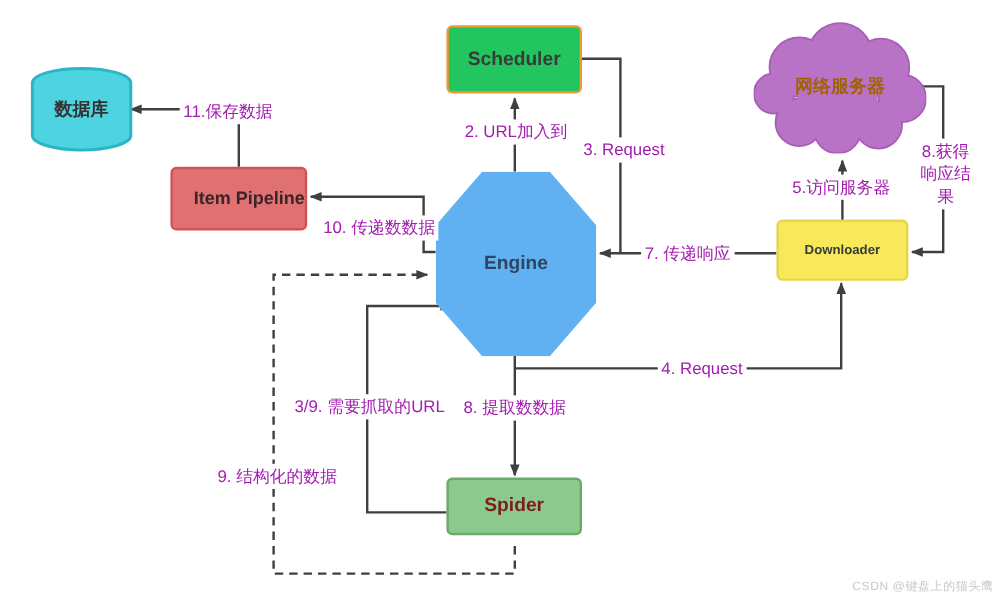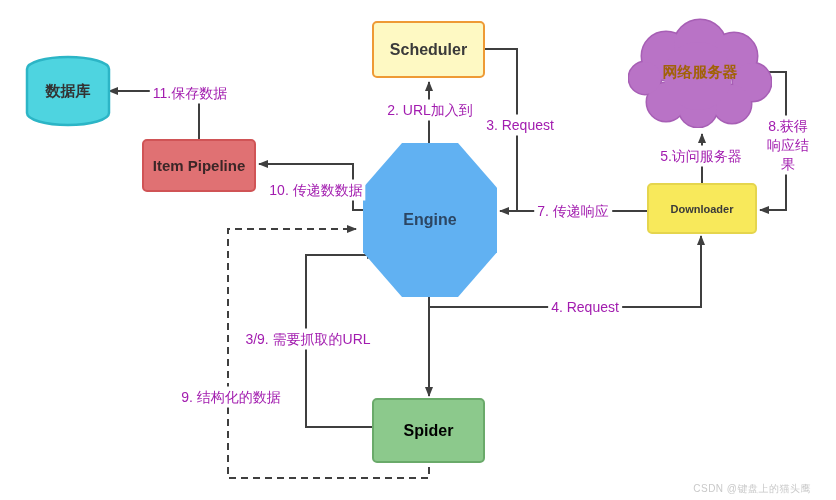--- a/index.html
+++ b/index.html
@@ -5,41 +5,41 @@
   html,body{margin:0;padding:0;background:#fff;}
   .stage{
     position:relative;width:836px;height:500px;background:#ffffff;overflow:hidden;
     font-family:"Liberation Sans","DejaVu Sans",sans-serif;
   }
   .stage svg.connectors{position:absolute;left:0;top:0;z-index:1;}
   .node{
     position:absolute;z-index:2;display:flex;align-items:center;justify-content:center;
     font-weight:bold;font-size:16px;color:#3a3a3a;box-sizing:border-box;border-radius:5px;
   }
-  .node-scheduler{left:372px;top:21px;width:113px;height:57px;background:#fef9c3;border:2px solid #ee9a35;}
-  .node-itempipeline{left:142px;top:139px;width:114px;height:53px;background:#e07173;border:2px solid #d05456;font-size:15px;color:#3b2627;}
+  .node-scheduler{left:372px;top:21px;width:113px;height:57px;background:#22c55e;border:2px solid #ee9a35;}
+  .node-itempipeline{left:142px;top:139px;width:114px;height:53px;background:#e07173;border:2px solid #d05456;font-size:15px;color:#3b2627;justify-content:flex-end;}
   .node-downloader{left:647px;top:183px;width:110px;height:51px;background:#f8e95b;border:2px solid #e5d54d;font-size:11px;}
-  .node-spider{left:372px;top:398px;width:113px;height:65px;background:#8cc98c;border:2px solid #6aaa6a;color:#000000;}
+  .node-spider{left:372px;top:398px;width:113px;height:48px;background:#8cc98c;border:2px solid #6aaa6a;color:#7f1d1d;}
   .node-engine{
     left:363px;top:143px;width:134px;height:154px;background:#61b1f2;border:none;border-radius:0;
     clip-path:polygon(29.1% 0,70.9% 0,100% 29.1%,100% 70.9%,70.9% 100%,29.1% 100%,0 70.9%,0 29.1%);
     color:#2c4663;
   }
   .node-database{left:25px;top:55px;width:86px;height:72px;background:transparent;border:none;}
   .node-database .shape{position:absolute;left:0;top:0;}
   .node-database .lbl{position:relative;z-index:1;font-size:15px;color:#333;}
   .node-cloud{left:628px;top:16px;width:144px;height:112px;background:transparent;border:none;}
   .node-cloud .shape{position:absolute;left:0;top:0;}
   .node-cloud .lbl{position:relative;z-index:1;font-size:15px;color:#a16207;}
   .edge-label{
     position:absolute;z-index:3;transform:translate(-50%,-50%);
     background:#ffffff;padding:1px 3px;font-size:14px;color:#a21caf;white-space:pre-line;text-align:center;line-height:19px;
   }
   .watermark{
-    position:absolute;right:25px;bottom:4px;z-index:4;font-size:10px;color:#c9c9c9;letter-spacing:.5px;
+    position:absolute;right:8px;bottom:4px;z-index:4;font-size:10px;color:#c9c9c9;letter-spacing:.5px;
   }
 </style>
 </head>
 <body>
 
 <div class="stage">
 
   <svg class="connectors" width="836" height="500" viewBox="0 0 836 500">
     <defs>
       <marker id="arr" markerWidth="11" markerHeight="9" refX="9" refY="4" orient="auto" markerUnits="userSpaceOnUse">
@@ -118,16 +118,17 @@
   <div class="edge-label" style="left:190px;top:93px;">11.保存数据</div>
   <div class="edge-label" style="left:316px;top:190px;">10. 传递数数据</div>
   <div class="edge-label" style="left:430px;top:110px;">2. URL加入到</div>
   <div class="edge-label" style="left:520px;top:125px;text-align:right;">3. Request</div>
   <div class="edge-label" style="left:701px;top:156px;">5.访问服务器</div>
   <div class="edge-label" style="left:788px;top:145px;">8.获得
 响应结果</div>
   <div class="edge-label" style="left:573px;top:211px;">7. 传递响应</div>
   <div class="edge-label" style="left:585px;top:307px;">4. Request</div>
   <div class="edge-label" style="left:308px;top:339px;">3/9. 需要抓取的URL</div>
+  <div class="edge-label" style="left:429px;top:340px;">8. 提取数数据</div>
   <div class="edge-label" style="left:231px;top:397px;">9. 结构化的数据</div>
 
   <div class="watermark">CSDN @键盘上的猫头鹰</div>
 </div>
 
 </body></html>

